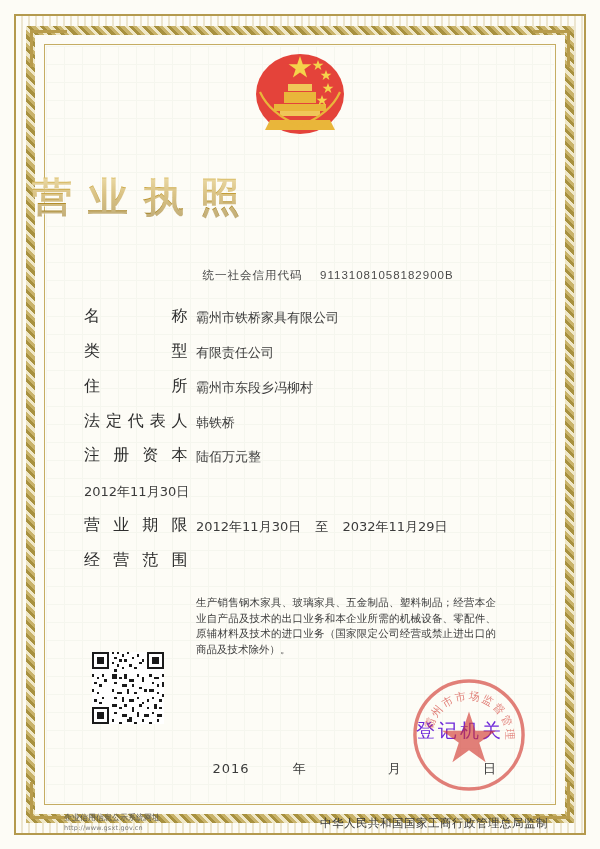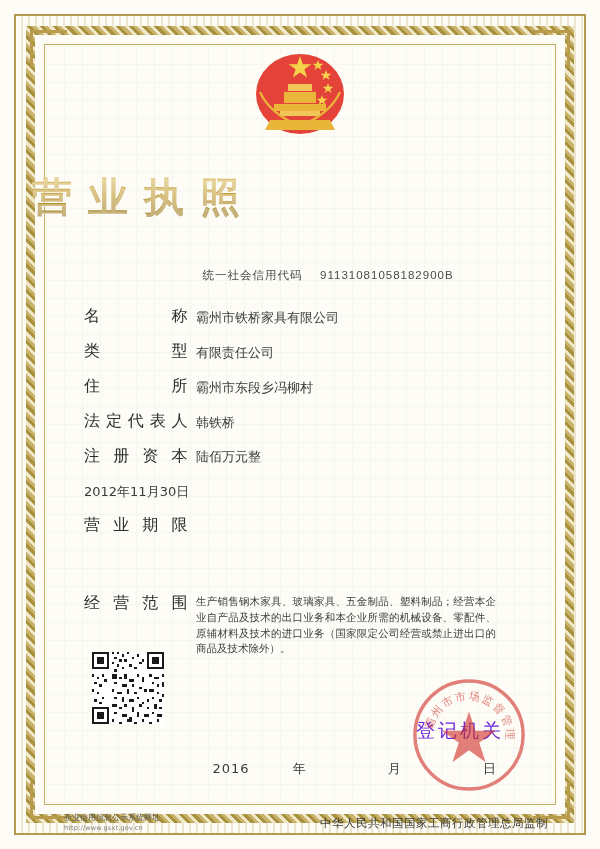--- a/index.html
+++ b/index.html
@@ -128,21 +128,21 @@
 
   
   .fields {
     position: absolute;
     left: 84px;
     top: 306px;
     width: 420px;
   }
   .field {
     display: flex;
-    align-items: center;
+    align-items: flex-start;
     margin-bottom: 13px;
   }
   .field-label {
     width: 112px;
     flex: 0 0 112px;
     font-size: 16px;
     color: #2e2e2e;
     letter-spacing: 0.5px;
     font-family: "DejaVu Sans", "Liberation Sans", sans-serif;
     text-align: justify;
@@ -299,20 +299,25 @@
       <div class="field-label">注册资本</div>
       <div class="field-value">陆佰万元整</div>
     </div>
 
     <div class="field">
       <div class="field-value">2012年11月30日</div>
     </div>
 
     <div class="field">
       <div class="field-label">营业期限</div>
+      <div class="field-value">
+        <span>2012年11月30日</span>
+        <span class="sep-to">至</span>
+        <span>2032年11月29日</span>
+      </div>
     </div>
 
     <div class="field scope">
       <div class="field-label">经营范围</div>
       <div class="field-value">生产销售钢木家具、玻璃家具、五金制品、塑料制品；经营本企业自产品及技术的出口业务和本企业所需的机械设备、零配件、原辅材料及技术的进口业务（国家限定公司经营或禁止进出口的商品及技术除外）。</div>
     </div>
 
   </div>
 
   <svg class="qr" viewBox="0 0 29 29" shape-rendering="crispEdges">

